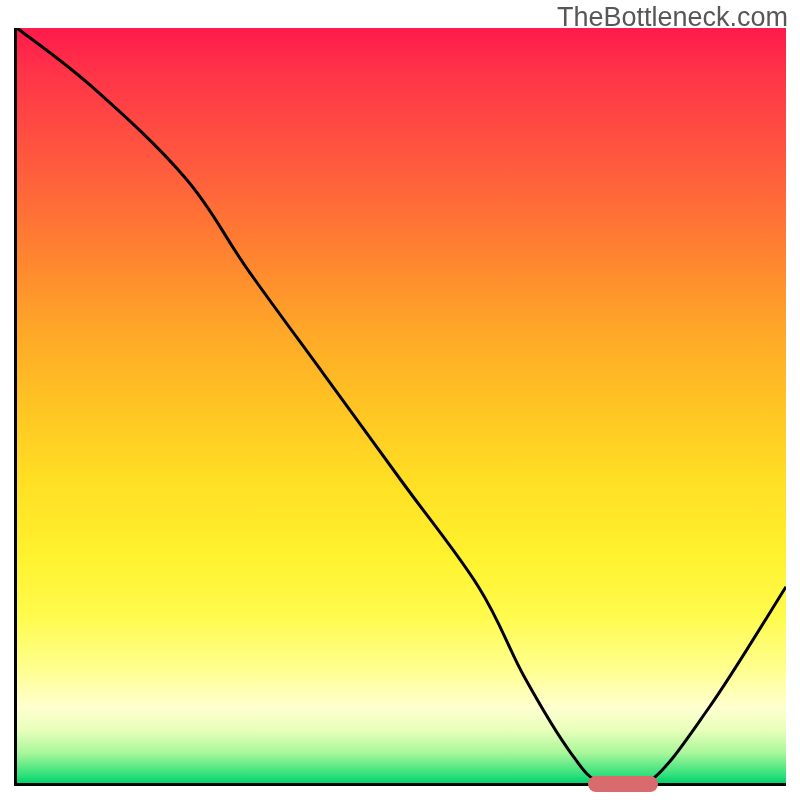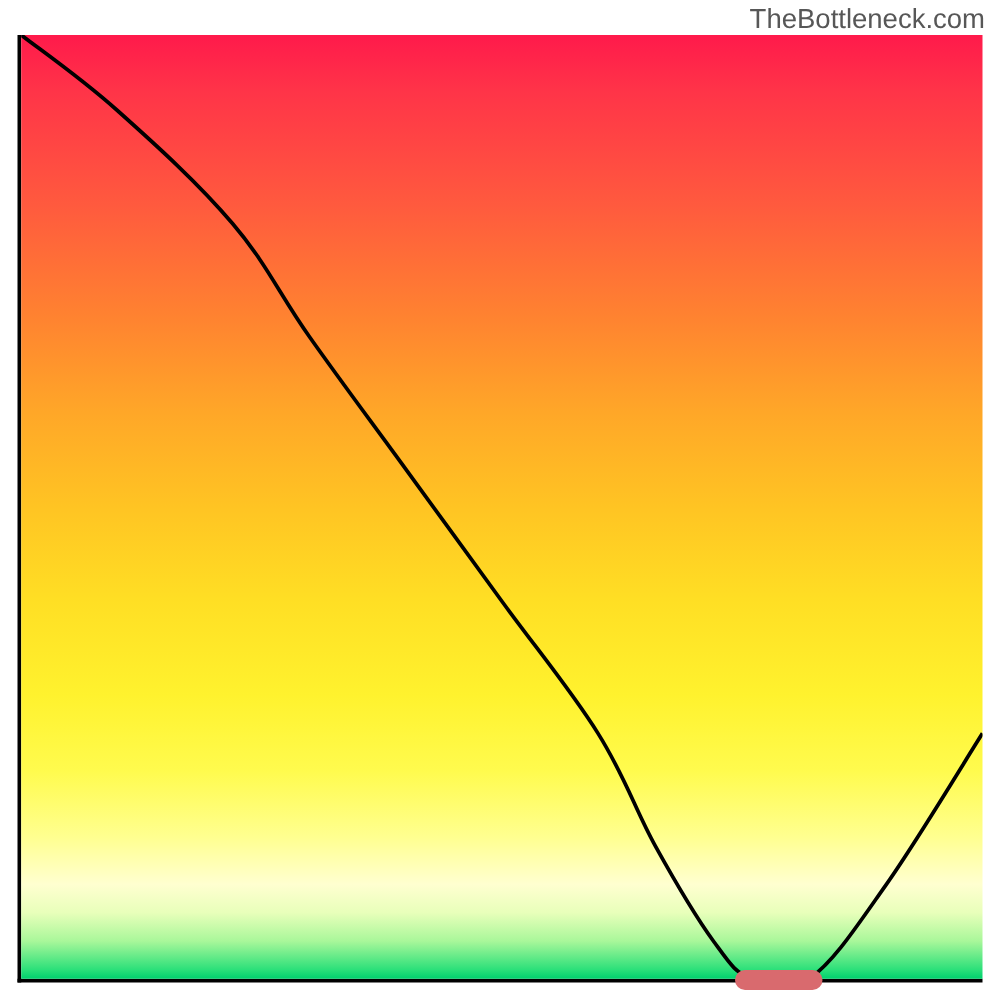--- a/index.html
+++ b/index.html
@@ -9,21 +9,21 @@
     background: #ffffff;
     font-family: Arial, sans-serif;
     position: relative;
     overflow: hidden;
   }
   .watermark {
     position: absolute;
     top: 2px;
     right: 12px;
     color: #575757;
-    font-size: 22px;
+    font-size: 27px;
     font-weight: 500;
     z-index: 10;
   }
   .plot-area {
     position: absolute;
     left: 14px;
     top: 28px;
     width: 772px;
     height: 758px;
     border-left: 3px solid #000;

